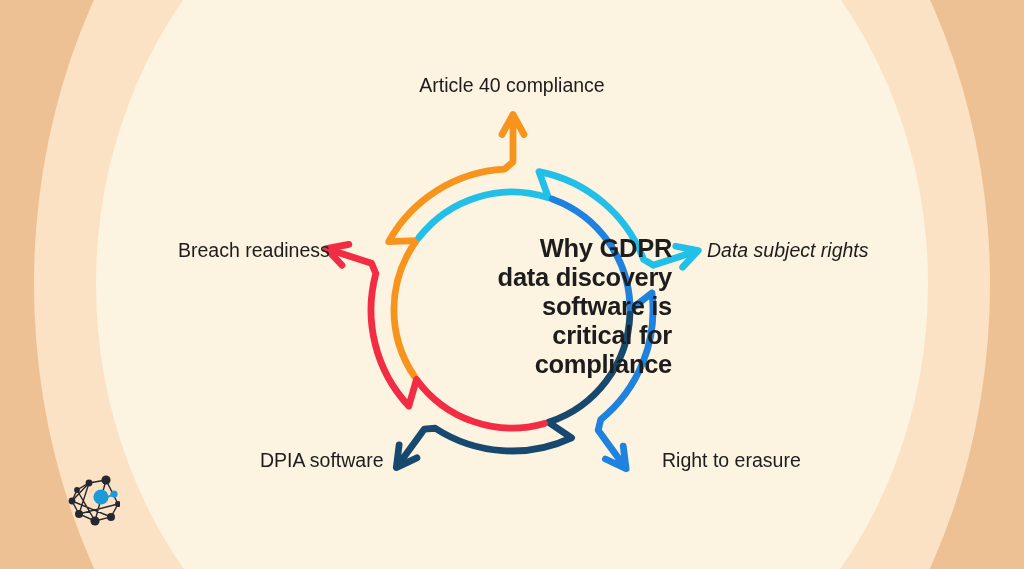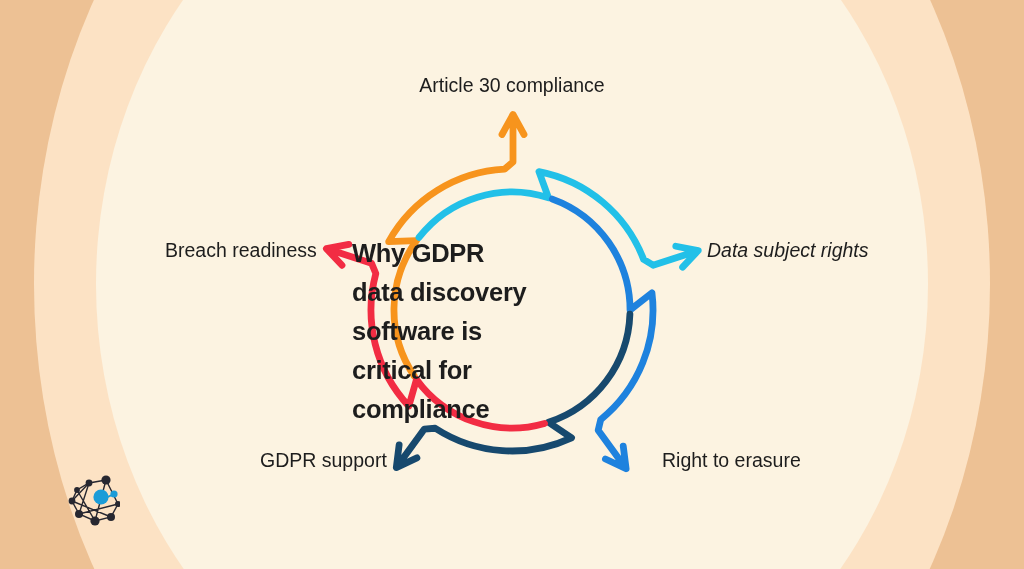--- a/index.html
+++ b/index.html
@@ -18,33 +18,33 @@
 
   .spoke-label {
     position: absolute;
     font-size: 19.5px;
     line-height: 24px;
     color: var(--c-text, #1d1d1d);
     white-space: nowrap;
   }
   #label-article-30        { left: 512px; top: 73px;  transform: translateX(-50%); }
   #label-data-subject      { left: 707px; top: 238px; font-style: italic; }
-  #label-breach-readiness  { left: 165px; top: 238px; }
+  #label-breach-readiness  { left: 178px; top: 238px; }
   #label-right-to-erasure  { left: 638px; top: 448px; margin-left: 24px; }
   #label-dpia-support      { left: 260px; top: 448px; }
 
   #center-title {
     position: absolute;
     left: 512px; top: 234px;
     transform: translateX(-50%);
     width: 320px;
-    text-align: left;
+    text-align: right;
     font-size: 25.5px;
     font-weight: bold;
-    line-height: 39px;
+    line-height: 29px;
     letter-spacing: -0.3px;
     color: var(--c-text, #1d1d1d);
     white-space: pre-line;
   }
 
   #logo { position: absolute; left: 64px; top: 466px; }
 </style>
 </head>
 <body style="--c-bg_outer: #edc194; --c-bg_mid: #fce2c4; --c-bg_inner: #fcf3e1; --c-text: #1d1d1d; --c-logo_dark: #272730; --c-logo_blue: #1b9cd8;">
 
@@ -70,24 +70,24 @@
     </g>
   </g>
 </svg>
 
 <div id="center-title">Why GDPR
 data discovery
 software is
 critical for
 compliance</div>
 
-<div class="spoke-label" id="label-article-30">Article 30 compliance</div>
+<div class="spoke-label" id="label-article-30">Article 40 compliance</div>
 <div class="spoke-label" id="label-data-subject">Data subject rights</div>
 <div class="spoke-label" id="label-right-to-erasure">Right to erasure</div>
-<div class="spoke-label" id="label-dpia-support">GDPR support</div>
+<div class="spoke-label" id="label-dpia-support">DPIA software</div>
 <div class="spoke-label" id="label-breach-readiness">Breach readiness</div>
 
 <svg id="logo" width="56" height="62" viewBox="0 0 56 62">
   <g fill="none" stroke-width="1.4" stroke="#272730">
     <path d="M42 14 L25 17 L13 24 L8 35 L15 48 L31 55 L47 51 L54 38"></path>
     <path d="M25 17 L15 48 M13 24 L31 55 M8 35 L47 51 M15 48 L54 38 M42 14 L54 38 M42 14 L31 55 M25 17 L8 35"></path>
   </g>
   <g fill="#272730">
     <circle cx="42" cy="14" r="4.6"></circle>
     <circle cx="25" cy="17" r="3.4"></circle>

